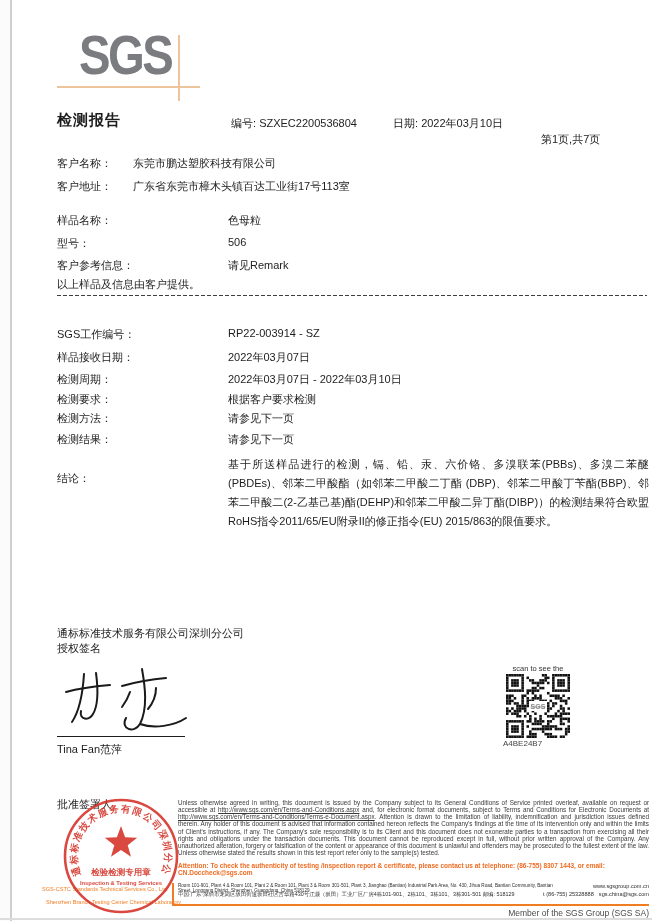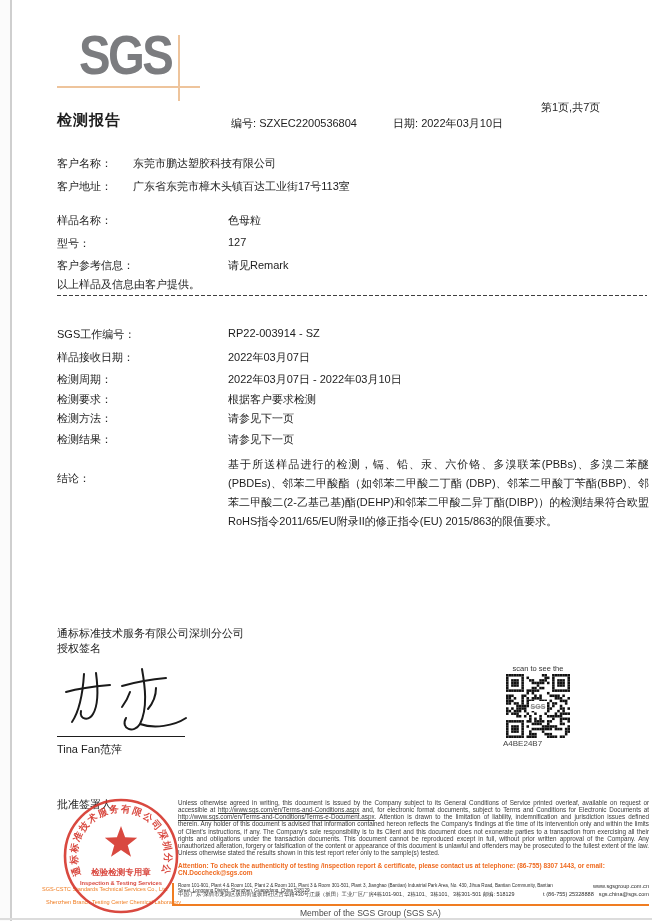--- a/index.html
+++ b/index.html
@@ -12,21 +12,21 @@
   
   .logo-text{left:79px;top:28px;font-size:55px;font-weight:bold;color:#7b7c7f;
              letter-spacing:-3px;line-height:1;transform:scaleX(.86);transform-origin:left top;}
   .logo-hline{left:57px;top:86px;width:143px;height:2px;background:#eec49c;}
   .logo-vline{left:178px;top:35px;width:2px;height:66px;background:#eec49c;}
   
   .hdr{font-size:11px;white-space:nowrap;}
   .hdr-title{left:57px;top:111px;font-size:15px;font-weight:bold;letter-spacing:1px;}
   .hdr-no{left:231px;top:116px;}
   .hdr-date{left:393px;top:116px;}
-  .hdr-pages{left:541px;top:100px;}
+  .hdr-pages{left:541px;top:132px;}
   
   .row{left:57px;width:592px;height:16px;font-size:11px;white-space:nowrap;}
   .row .lab{position:absolute;left:0;top:0;}
   .row .val{position:absolute;top:0;}
   .voff-a{left:76px;}   
   .voff-b{left:171px;}  
   .dashed{left:57px;top:295px;width:590px;height:1px;
           background:repeating-linear-gradient(90deg,#3f3f3f 0 4px,transparent 4px 6px);}
   .note{left:57px;top:277px;font-size:11px;}
   .concl-lab{left:57px;top:455px;font-size:11px;margin-top:16px;}
@@ -49,21 +49,21 @@
   .attention{left:178px;top:862px;width:471px;font-size:6.5px;line-height:7.3px;
              font-weight:bold;color:#ef6b21;}
   .addr-row1{left:178px;top:883px;width:471px;display:flex;justify-content:space-between;align-items:flex-start;}
   .addr-row2{left:178px;top:891px;width:471px;display:flex;justify-content:space-between;align-items:flex-start;}
   .addr-en{font-size:4.6px;color:#2e2e2e;width:385px;}
   .addr-cn{font-size:5.4px;color:#2e2e2e;width:360px;white-space:nowrap;overflow:hidden;}
   .addr-site{font-size:5.6px;color:#2e2e2e;}
   .addr-tel{font-size:5.6px;color:#2e2e2e;}
   .addr-divider{left:172px;top:883px;width:2px;height:21px;background:#f07d22;}
   .orange-rule{left:172px;top:904px;width:477px;height:2px;background:#f07d22;}
-  .member{left:300px;top:908px;width:349px;text-align:left;font-size:8.5px;color:#4a4a4a;}
+  .member{left:300px;top:908px;width:349px;text-align:right;font-size:8.5px;color:#4a4a4a;}
   .lab-company1{left:42px;top:886px;font-size:5.6px;color:#f07d22;white-space:nowrap;}
   .lab-company2{left:46px;top:899px;font-size:5.6px;color:#f07d22;white-space:nowrap;}
   .stamp{left:58px;top:793px;}
 </style>
 </head>
 <body>
 
 <div class="page">
 
   <div class="abs left-edge"></div>
@@ -86,21 +86,21 @@
     <span class="lab">客户地址：</span>
     <span class="val voff-a">广东省东莞市樟木头镇百达工业街17号113室</span>
   </div>
 
   <div class="abs row" style="top:213px">
     <span class="lab">样品名称：</span>
     <span class="val voff-b">色母粒</span>
   </div>
   <div class="abs row" style="top:236px">
     <span class="lab">型号：</span>
-    <span class="val voff-b">127</span>
+    <span class="val voff-b">506</span>
   </div>
   <div class="abs row" style="top:258px">
     <span class="lab">客户参考信息：</span>
     <span class="val voff-b">请见Remark</span>
   </div>
   <div class="abs note">以上样品及信息由客户提供。</div>
   <div class="abs dashed"></div>
 
   <div class="abs row" style="top:327px">
     <span class="lab">SGS工作编号：</span>

